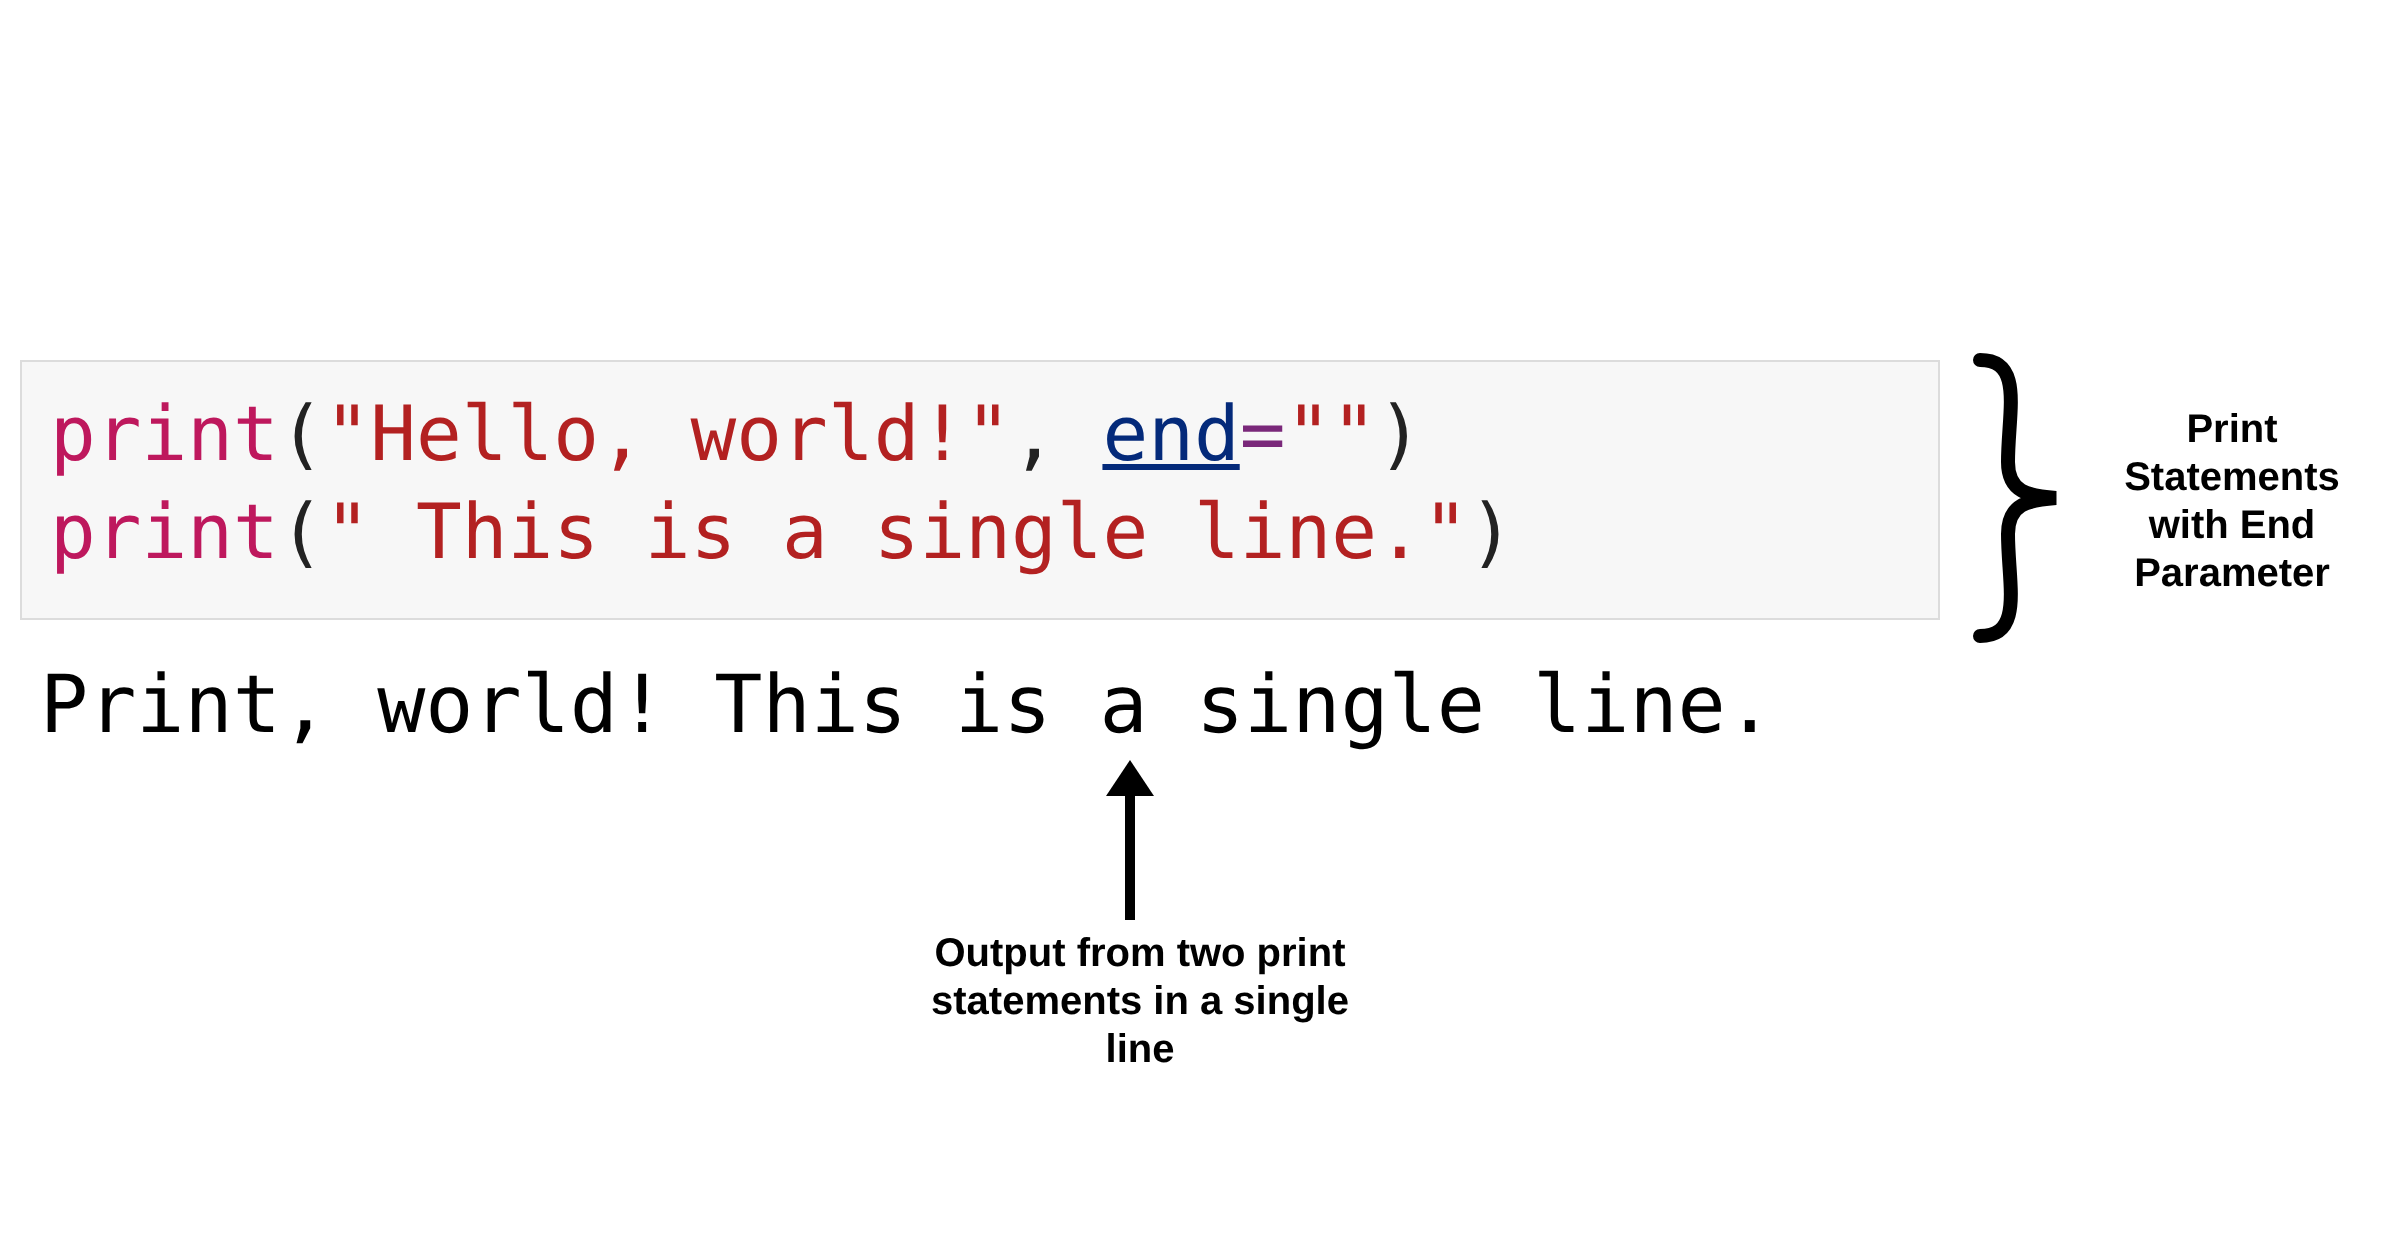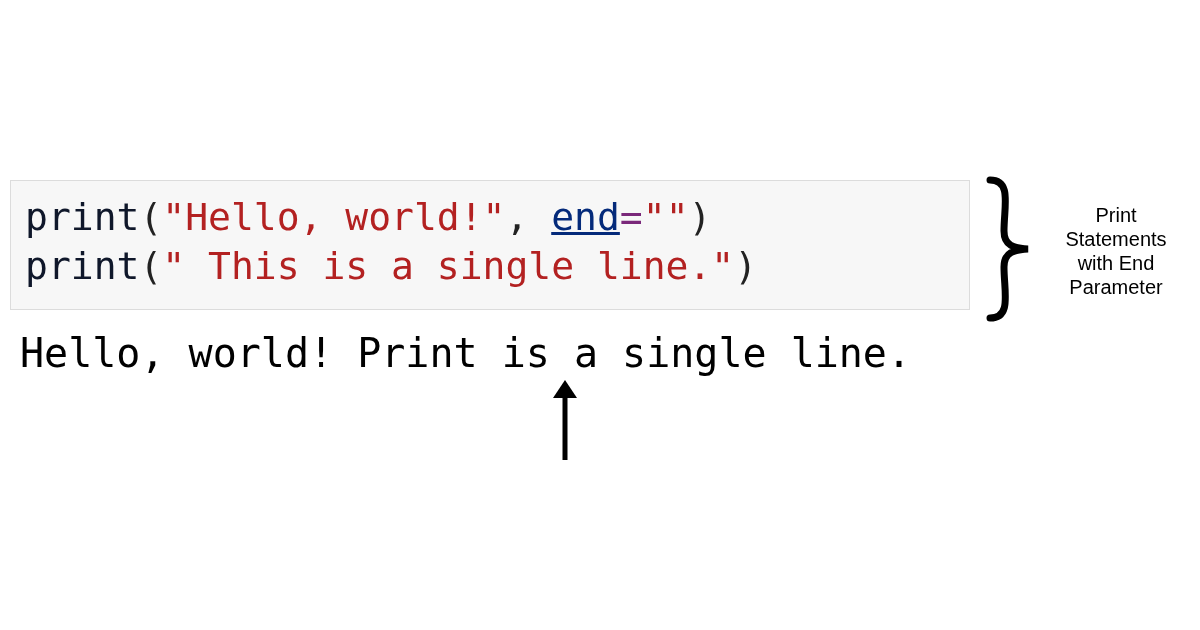--- a/index.html
+++ b/index.html
@@ -12,40 +12,40 @@
     width: 960px;
     height: 130px;
     background: #f7f7f7;
     border: 1px solid #dcdcdc;
     padding: 12px 14px 12px 14px;
     font-family: "Menlo", "Consolas", "DejaVu Sans Mono", monospace;
     font-size: 38px;
     line-height: 1.3;
     white-space: pre;
   }
-  .tok-fn { color: #0f172a; }
+  .tok-fn { color: #be185d; }
   .tok-paren { color: #222222; }
   .tok-str { color: #b32121; }
   .tok-kw  { color: #042a7a; text-decoration: underline; }
   .tok-op  { color: #7a287a; }
   .output-line {
     position: absolute;
     left: 20px;
     top: 330px;
     font-family: "Menlo", "Consolas", "DejaVu Sans Mono", monospace;
     font-size: 40px;
     color: #000000;
     white-space: pre;
   }
   .anno-right {
     position: absolute;
     left: 1046px;
     top: 203px;
     width: 140px;
-    font-weight: 400;
+    font-weight: 700;
     font-size: 20px;
     line-height: 1.2;
     text-align: center;
     color: #000000;
   }
   .anno-bottom {
     position: absolute;
     left: 460px;
     top: 465px;
     width: 220px;
@@ -71,31 +71,32 @@
   }
 </style>
 </head>
 <body>
 
 <div class="stage">
 
   <div class="code-box"><span><span class="tok-fn">print</span><span class="tok-paren">(</span><span class="tok-str">"Hello, world!"</span><span class="tok-paren">, </span><span class="tok-kw">end</span><span class="tok-op">=</span><span class="tok-str">""</span><span class="tok-paren">)</span></span>
 <span><span class="tok-fn">print</span><span class="tok-paren">(</span><span class="tok-str">" This is a single line."</span><span class="tok-paren">)</span></span></div>
 
-  <div class="output-line">Hello, world! Print is a single line.</div>
+  <div class="output-line">Print, world! This is a single line.</div>
 
   <svg class="brace-svg" viewBox="0 0 60 146">
     <path d="M 8 4
              C 30 4, 22 30, 22 55
              C 22 70, 32 72, 46 73
              C 32 74, 22 76, 22 91
              C 22 116, 30 142, 8 142" fill="none" stroke="#000000" stroke-width="7" stroke-linecap="round"></path>
   </svg>
 
   <div class="anno-right">Print Statements with End Parameter</div>
 
   <svg class="arrow-svg" viewBox="0 0 40 82">
     <line x1="20" y1="80" x2="20" y2="12" stroke="#000000" stroke-width="5"></line>
     <polygon points="20,0 8,18 32,18" fill="#000000"></polygon>
   </svg>
 
+  <div class="anno-bottom">Output from two print statements in a single line</div>
 
 </div>
 
 </body></html>

